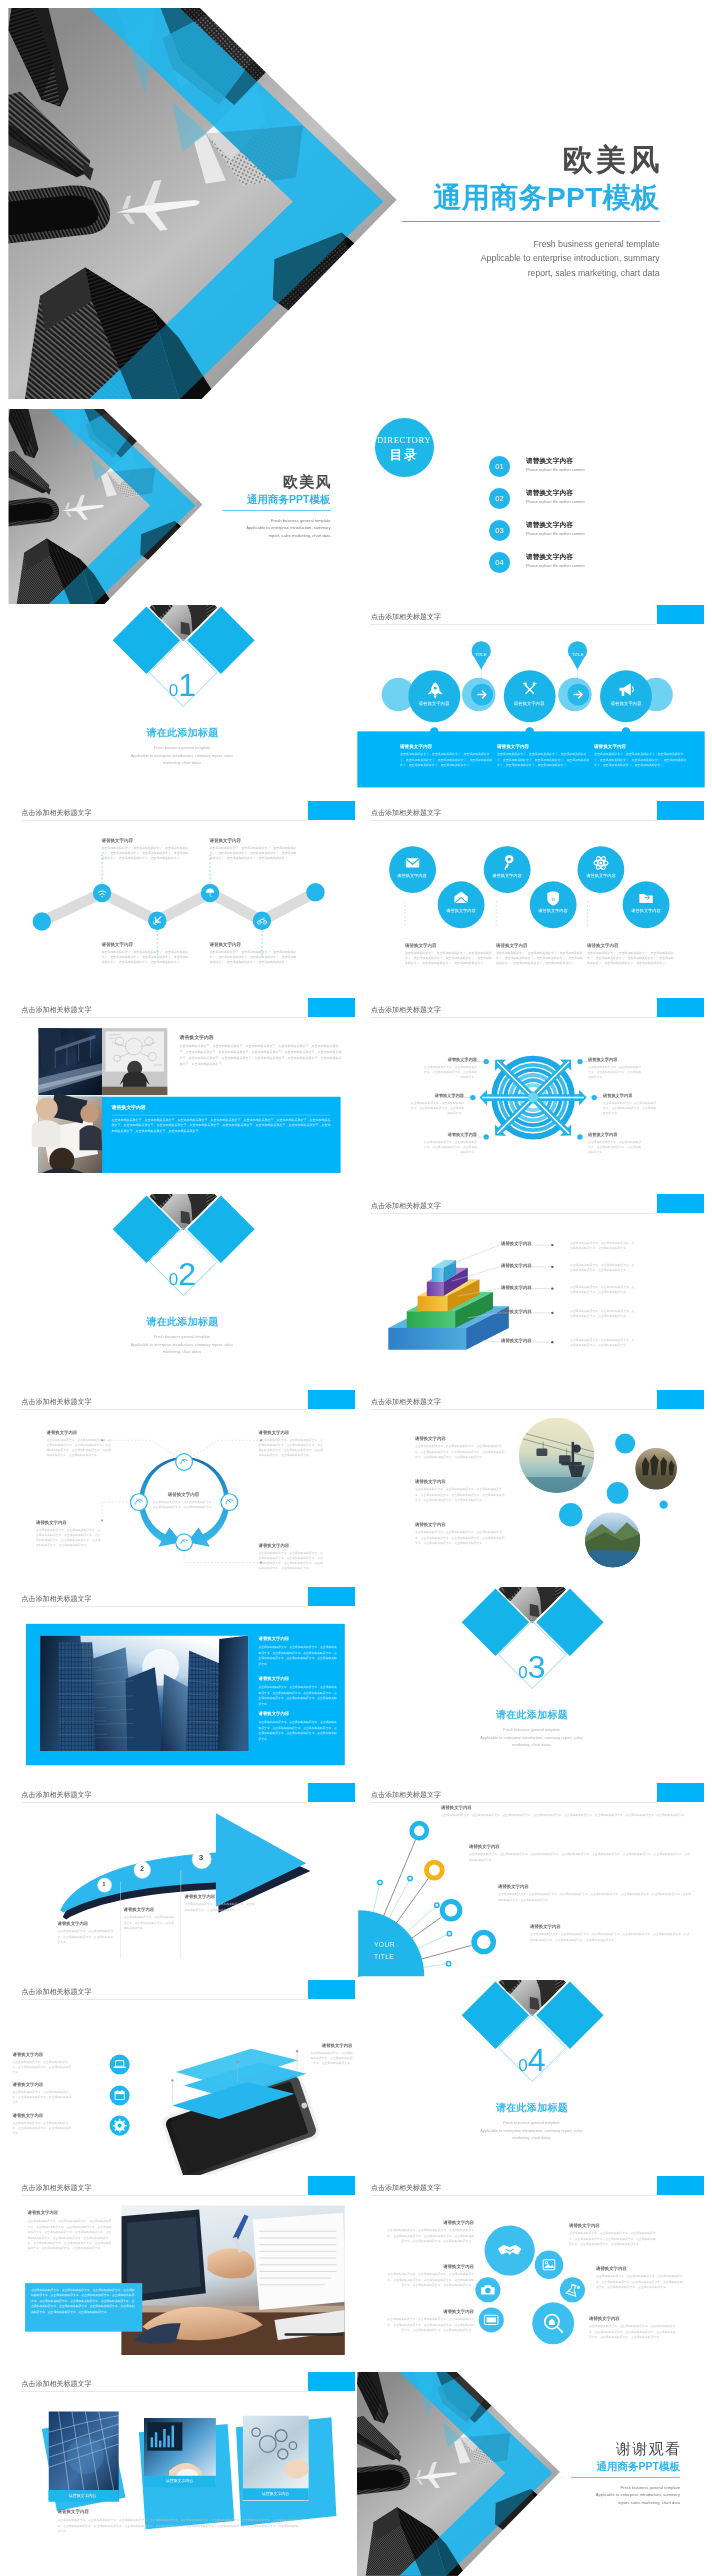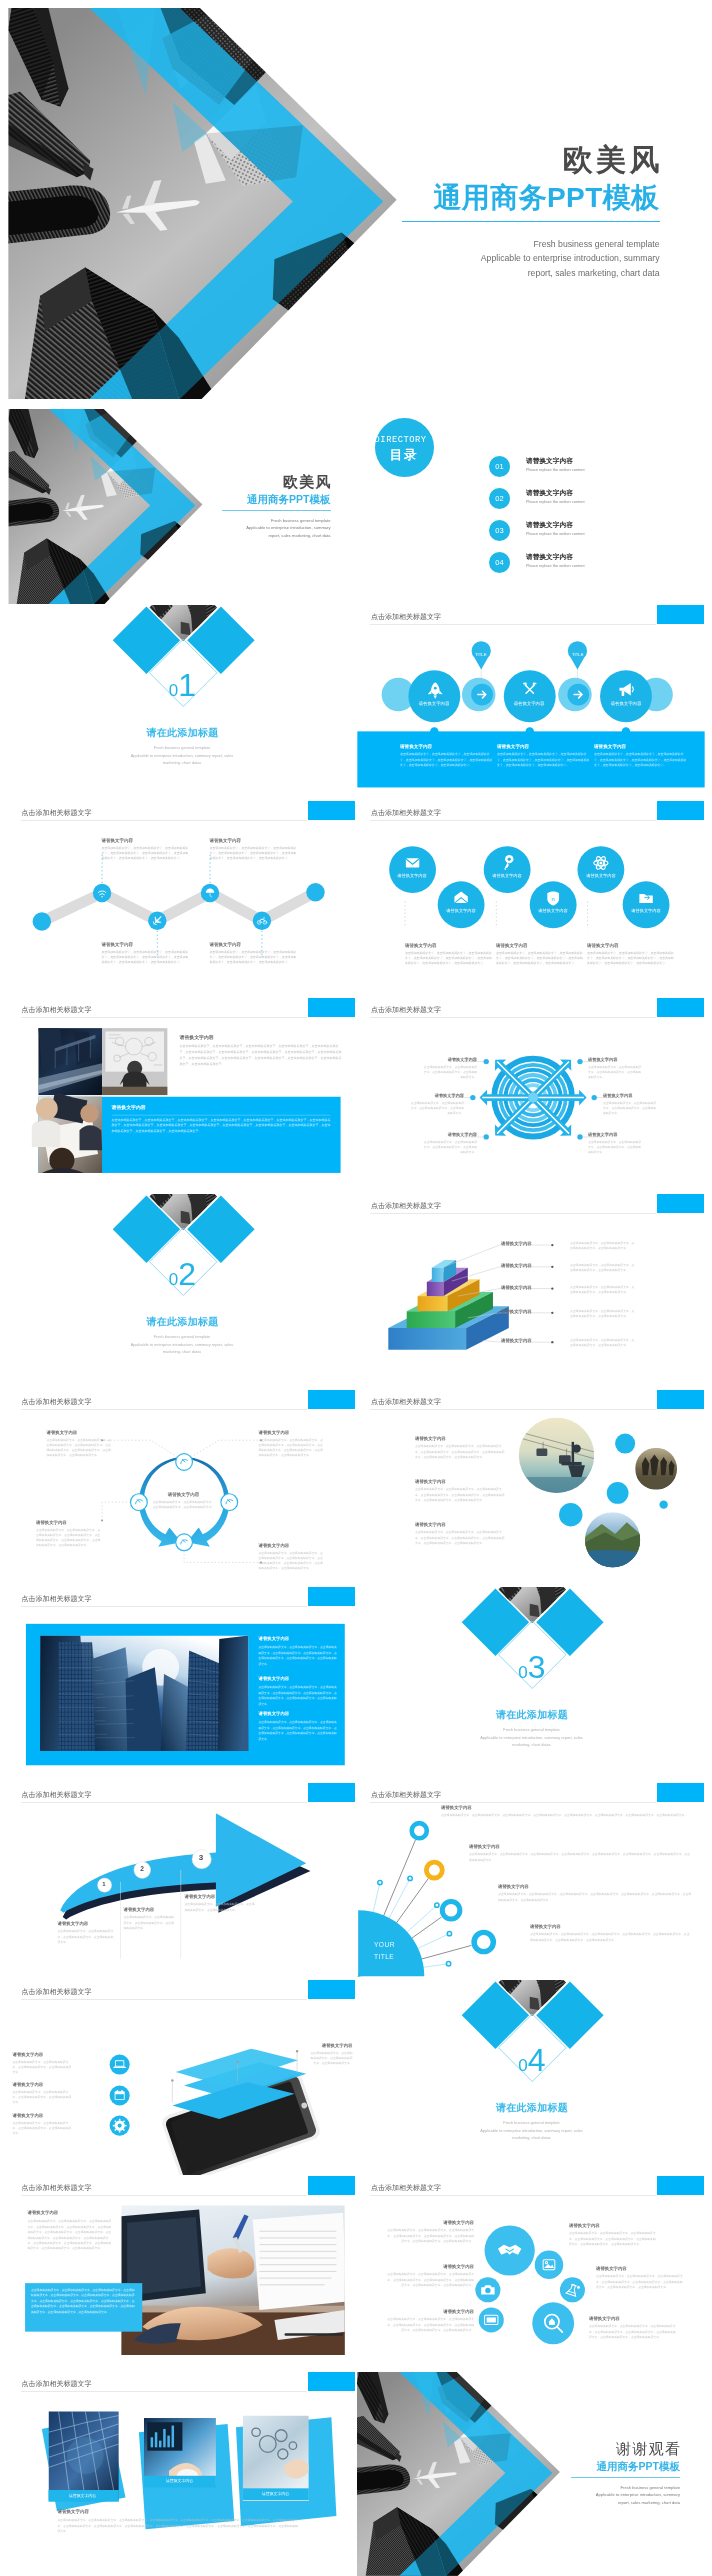--- a/index.html
+++ b/index.html
@@ -250,21 +250,21 @@
    <div style="margin-top:5.9px;font-size:4.1px;color:#7a7a7a;line-height:1.85;">
      <div>Fresh business general template</div>
      <div>Applicable to enterprise introduction, summary</div>
      <div>report, sales marketing, chart data</div>
    </div>
  </div>
 </div>
 
 <div class="slide" style="left:357px;top:409px;">
  <div class="abs" style="left:17.6px;top:9.2px;width:59px;height:59px;border-radius:50%;background:#1FB6E8;">
-   <div style="position:absolute;left:0;top:17px;width:59px;font-size:8.8px;color:#fff;letter-spacing:0.5px;font-family:Liberation Mono, monospace;">DIRECTORY</div>
+   <div style="position:absolute;left:0;top:17px;width:59px;text-align:center;font-size:8.8px;color:#fff;letter-spacing:0.5px;font-family:Liberation Serif, serif;">DIRECTORY</div>
    <div style="position:absolute;left:0;top:29px;width:59px;text-align:center;font-size:12.6px;color:#fff;font-weight:bold;letter-spacing:1.7px;">目录</div>
  </div>
  <div class="abs" style="left:132px;top:47px;">
    <div style="position:relative;height:32px;">
      <div style="position:absolute;left:0;top:0;width:21px;height:21px;border-radius:50%;background:#1FB6E8;color:#fff;font-size:7.5px;text-align:center;line-height:21px;">01</div>
      <div style="position:absolute;left:37px;top:0.8px;font-size:6.7px;font-weight:bold;color:#2b2b2b;white-space:nowrap;">请替换文字内容</div>
      <div style="position:absolute;left:37px;top:11px;font-size:3.9px;color:#8a8a8a;white-space:nowrap;">Please replace the written content</div>
    </div>
    <div style="position:relative;height:32px;">
      <div style="position:absolute;left:0;top:0;width:21px;height:21px;border-radius:50%;background:#1FB6E8;color:#fff;font-size:7.5px;text-align:center;line-height:21px;">02</div>

